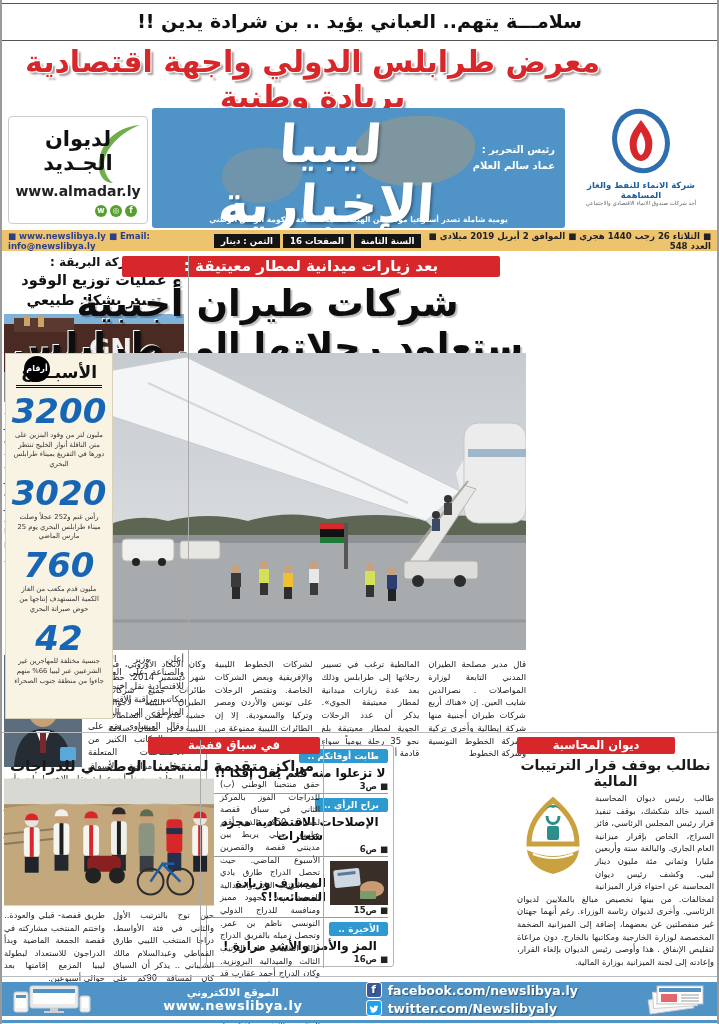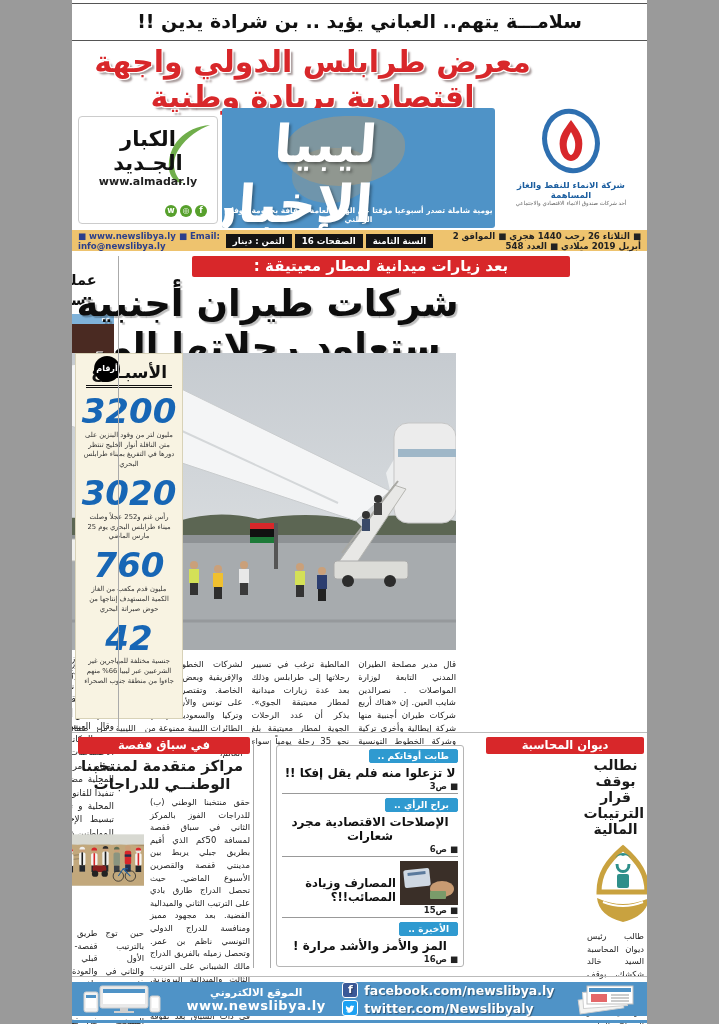--- a/index.html
+++ b/index.html
@@ -1,16 +1,16 @@
 <!DOCTYPE html>
 <html lang="ar" dir="rtl"><head>
 <meta charset="utf-8">
 <style>
   html,body{margin:0;padding:0;background:#9a9a9a;}
-  .page{position:relative;width:575px;height:1024px;margin:0 auto;background:#fff;
+  .page{position:relative;width:715px;height:1024px;margin:0 auto;background:#fff;
         font-family:"DejaVu Sans",sans-serif;direction:rtl;overflow:hidden;color:#1a1a1a;text-decoration:underline;}
   .hline{position:absolute;left:0;right:0;height:1px;background:#777;}
   .vline{position:absolute;width:1px;background:#aaa;}
 
   
   .top-strip{position:absolute;top:3px;left:0;right:0;height:36px;border-top:1px solid #555;border-bottom:1px solid #555;}
   .top-strip h1{margin:0;padding-top:6px;text-align:center;font-size:19px;font-weight:900;color:#111;}
 
   
   .lead{position:absolute;top:42px;left:0;right:0;height:64px;}
@@ -21,21 +21,21 @@
   
   .mast{position:absolute;top:108px;left:0;right:0;height:120px;}
   .mast-blue{position:absolute;top:0;left:150px;right:152px;height:120px;background:#4f93c7;border-radius:3px;overflow:hidden;}
   .map-blob{position:absolute;background:#b89b6e;opacity:.45;border-radius:50% 40% 55% 45%;}
   .mast-title{position:absolute;top:6px;left:60px;right:120px;text-align:center;font-size:52px;font-weight:900;color:#fff;
      text-shadow:2px 2px 3px rgba(0,0,0,.35);transform:skewX(-4deg);}
   .mast-editor{position:absolute;top:34px;right:10px;width:100px;color:#fff;font-size:10px;font-weight:bold;text-align:right;line-height:1.6;}
   .mast-tagline{position:absolute;bottom:4px;left:0;right:0;text-align:center;color:#fff;font-size:7.5px;font-weight:bold;}
   .almadar{position:absolute;top:8px;left:6px;width:138px;height:106px;border:1px solid #ccc;border-radius:4px;text-align:center;overflow:hidden;}
   .almadar-name{font-size:21px;font-weight:900;color:#111;line-height:1.15;margin-top:10px;position:relative;z-index:2;}
-  .almadar-url{font-size:11px;font-weight:bold;color:#222;position:relative;z-index:2;}
+  .almadar-url{font-size:14px;font-weight:bold;color:#222;margin-top:8px;position:relative;z-index:2;}
   .almadar svg{position:absolute;top:0;right:2px;z-index:1;}
   .social-row{position:absolute;bottom:6px;right:10px;display:flex;gap:3px;z-index:2;}
   .soc{width:12px;height:12px;border-radius:50%;background:#57a02c;color:#fff;font-size:8px;line-height:12px;font-weight:bold;text-align:center;}
   .sponsor{position:absolute;top:0;right:4px;width:144px;height:120px;text-align:center;}
   .sponsor-name{font-size:8.5px;font-weight:bold;color:#1d5fa0;margin-top:2px;}
   .sponsor-sub{font-size:5.5px;color:#666;}
 
   
   .date-bar{position:absolute;top:230px;left:0;right:0;height:21px;background:#eec36e;display:flex;align-items:center;
      font-size:8.6px;font-weight:bold;padding:0 6px;box-sizing:border-box;justify-content:space-between;}
@@ -133,31 +133,35 @@
         <path d="M33 12 C40 22 46 28 44 40 C43 49 37 53 33 53 C29 53 23 49 22 40 C20 28 26 22 33 12 Z" fill="#d8272a"></path>
         <path d="M33 24 C36 30 38 33 37 40 C36 45 34 47 33 47 C32 47 30 45 29 40 C28 33 30 30 33 24 Z" fill="#fff"></path>
       </svg>
       <div class="sponsor-name">شركة الانماء للنفط والغاز المساهمة</div>
       <div class="sponsor-sub">أحد شركات صندوق الانماء الاقتصادي والاجتماعي</div>
     </div>
 
     <div class="mast-blue">
       <div class="map-blob" style="top:8px;right:90px;width:120px;height:70px;"></div>
       <div class="map-blob" style="top:40px;left:70px;width:80px;height:55px;opacity:.3;"></div>
+      <div class="mast-editor">
+        <div>رئيس التحرير :</div>
+        <div>عماد سالم العلام</div>
+      </div>
       <div class="mast-title">ليبيا الإخبارية</div>
       <div class="mast-tagline">يومية شاملة تصدر أسبوعيا مؤقتا عن الهيئة العامة للثقافة بحكومة الوفاق الوطني</div>
     </div>
 
     <div class="almadar">
       <svg width="60" height="70" viewBox="0 0 60 70">
         <path d="M55 8 C30 10 12 28 14 52 C15 60 20 66 28 66 C18 58 16 44 24 32 C32 20 44 12 55 8 Z" fill="#57a02c" opacity=".85"></path>
         <path d="M50 18 C34 22 24 34 26 48" stroke="#fff" stroke-width="3" fill="none"></path>
       </svg>
       <div class="almadar-name">
-        <div>الكبار</div>
+        <div>لديوان</div>
         <div>الجـديد</div>
       </div>
       <div class="almadar-url">www.almadar.ly</div>
       <div class="social-row">
         <div class="soc">f</div>
         <div class="soc">◎</div>
         <div class="soc">w</div>
       </div>
     </div>
   </div>

